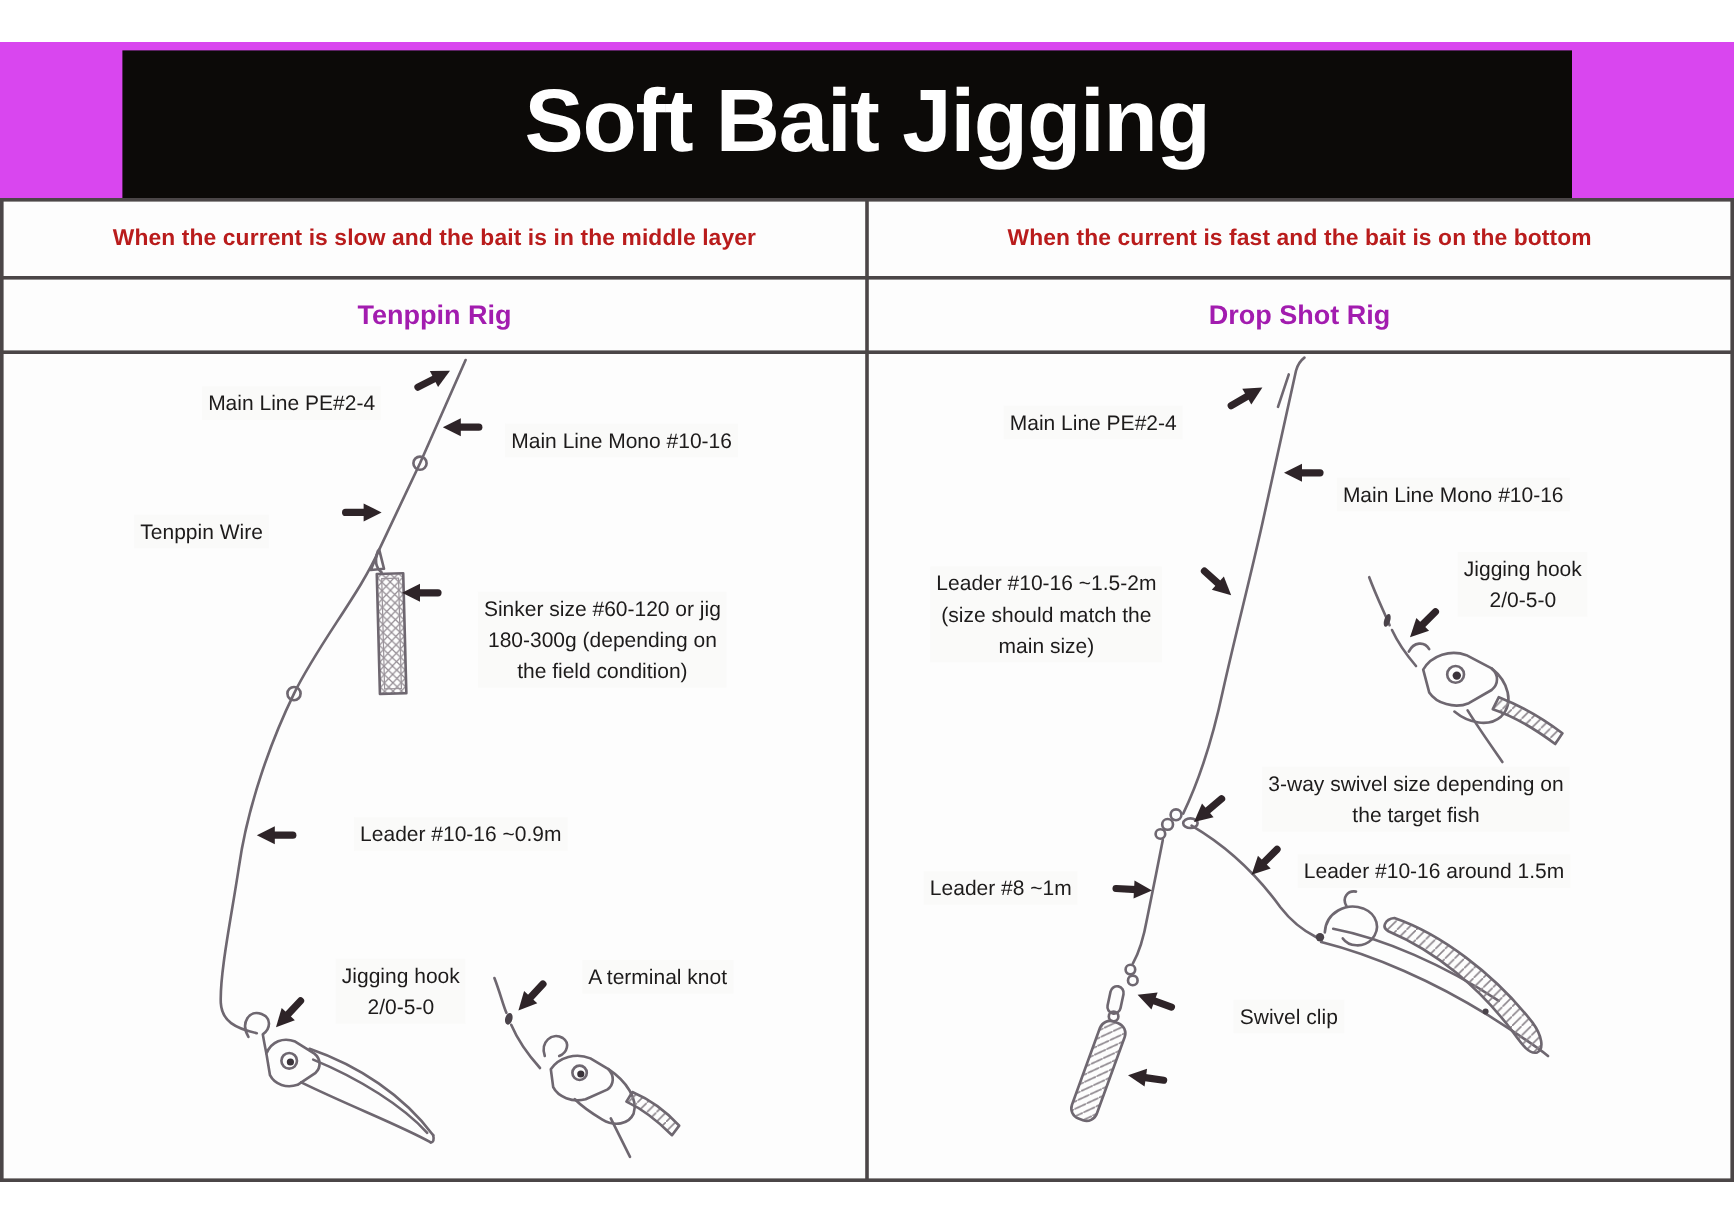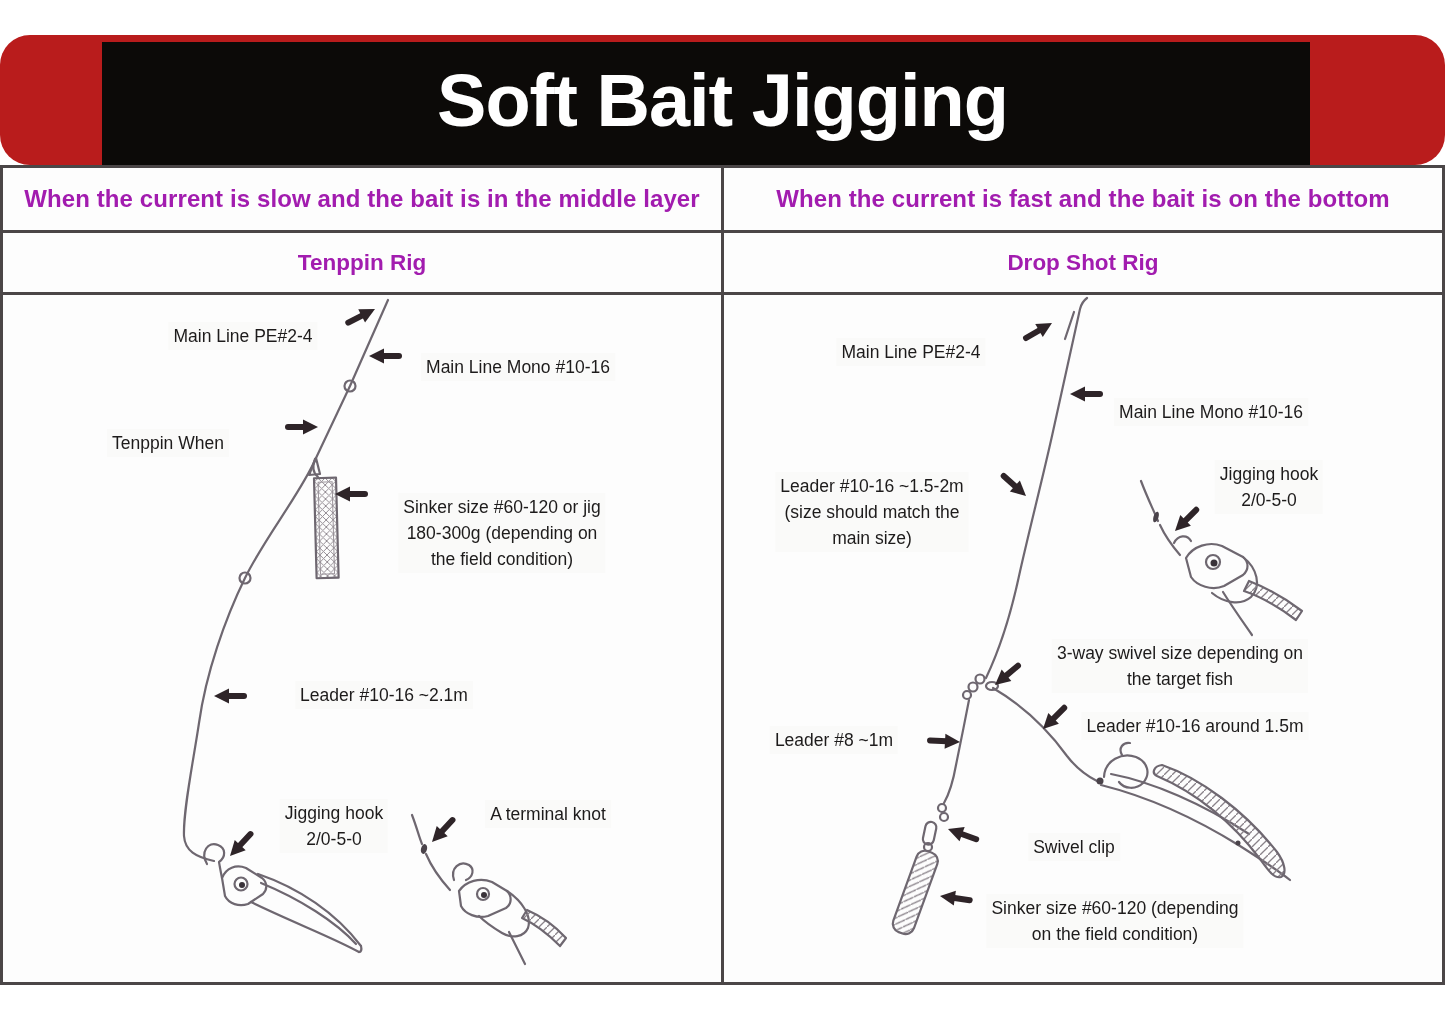--- a/index.html
+++ b/index.html
@@ -4,35 +4,35 @@
 <style>
   html,body{margin:0;padding:0;}
   body{
     width:1445px;height:1022px;position:relative;overflow:hidden;
     background:#ffffff;
     font-family:"Liberation Sans","DejaVu Sans",sans-serif;
   }
   
   .banner{
     position:absolute;left:0;top:35px;width:1445px;height:130px;
-    background:#b91c1c;display:flex;align-items:center;justify-content:center;border-radius:30px;
+    background:#d946ef;display:flex;align-items:center;justify-content:center;
   }
   .banner-inner{position:absolute;left:102px;top:7px;right:135px;bottom:0;background:#0c0a08;}
   .page-title{
     position:relative;margin:0;color:#fff;
     font-size:74px;font-weight:700;letter-spacing:-1px;
   }
   
   .rig-table{
     position:absolute;left:0;top:165px;width:1445px;height:820px;
     box-sizing:border-box;border:3px solid #4b4647;background:#4b4647;
     display:grid;grid-template-columns:1fr 1fr;grid-template-rows:62px 59px 687px;gap:3px;
   }
   .cell{background:#fdfdfd;display:flex;align-items:center;justify-content:center;}
-  .cond{color:#a21caf;font-weight:700;font-size:24px;letter-spacing:0.1px;}
+  .cond{color:#b91c1c;font-weight:700;font-size:19px;letter-spacing:0.1px;}
   .rigname{color:#a21caf;font-weight:700;font-size:22.5px;}
   .diagram{position:relative;background:#fdfdfd;}
   .diagram svg{position:absolute;inset:0;width:100%;height:100%;display:block;}
   
   .sk{stroke:#6e6770;stroke-width:2.2;fill:none;stroke-linecap:round;stroke-linejoin:round;}
   .skf{stroke:#6e6770;stroke-width:2.2;stroke-linecap:round;stroke-linejoin:round;}
   
   .lbl{
     position:absolute;transform:translate(-50%,-50%);
     font-size:17.5px;line-height:26px;color:#1d1b1b;
@@ -114,27 +114,27 @@
       <use href="#arr" transform="translate(366,61) rotate(180)"></use>
       <use href="#arr" transform="translate(315,132)"></use>
       <use href="#arr" transform="translate(332,199) rotate(180)"></use>
       <use href="#arr" transform="translate(211,401) rotate(180)"></use>
       <use href="#arr" transform="translate(227,561) rotate(133)"></use>
       <use href="#arr" transform="translate(429,547) rotate(133)"></use>
     </svg>
 
     <div class="lbl" style="left:240px;top:41px">Main Line PE#2-4</div>
     <div class="lbl" style="left:515px;top:72px">Main Line Mono #10-16</div>
-    <div class="lbl" style="left:165px;top:148px">Tenppin When</div>
+    <div class="lbl" style="left:165px;top:148px">Tenppin Wire</div>
     <div class="lbl" style="left:499px;top:238px">
       <div>Sinker size #60-120 or jig</div>
       <div>180-300g (depending on</div>
       <div>the field condition)</div>
     </div>
-    <div class="lbl" style="left:381px;top:400px">Leader #10-16 ~2.1m</div>
+    <div class="lbl" style="left:381px;top:400px">Leader #10-16 ~0.9m</div>
     <div class="lbl" style="left:331px;top:531px">
       <div>Jigging hook</div>
       <div>2/0-5-0</div>
     </div>
     <div class="lbl" style="left:545px;top:519px">A terminal knot</div>
   </div>
 
   <div class="cell diagram">
     <svg viewBox="0 0 718 687" preserveAspectRatio="none">
 
@@ -209,19 +209,15 @@
       <div>(size should match the</div>
       <div>main size)</div>
     </div>
     <div class="lbl" style="left:456px;top:371px">
       <div>3-way swivel size depending on</div>
       <div>the target fish</div>
     </div>
     <div class="lbl" style="left:471px;top:431px">Leader #10-16 around 1.5m</div>
     <div class="lbl" style="left:110px;top:445px">Leader #8 ~1m</div>
     <div class="lbl" style="left:350px;top:552px">Swivel clip</div>
-    <div class="lbl" style="left:391px;top:626px">
-      <div>Sinker size #60-120 (depending</div>
-      <div>on the field condition)</div>
-    </div>
   </div>
 
 </div>
 
 </body></html>

